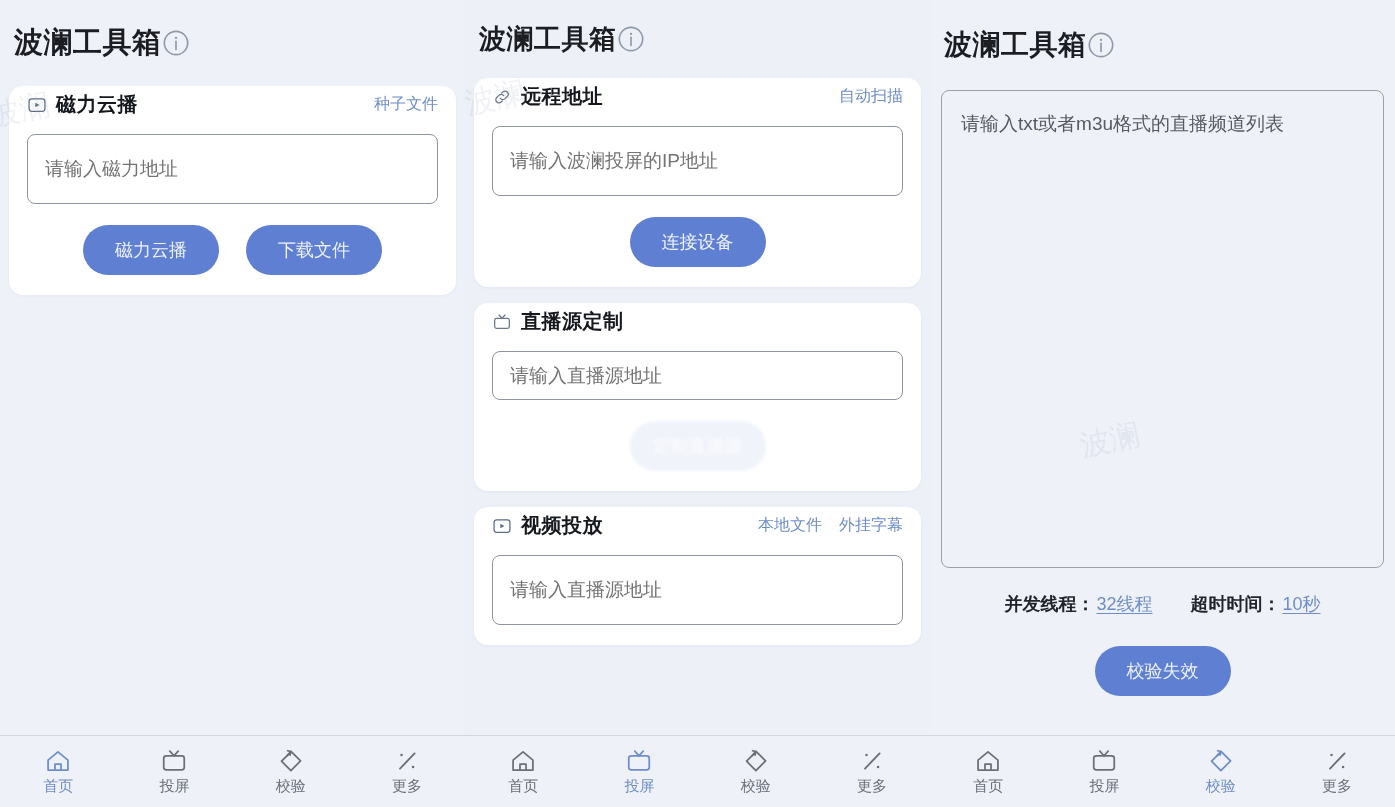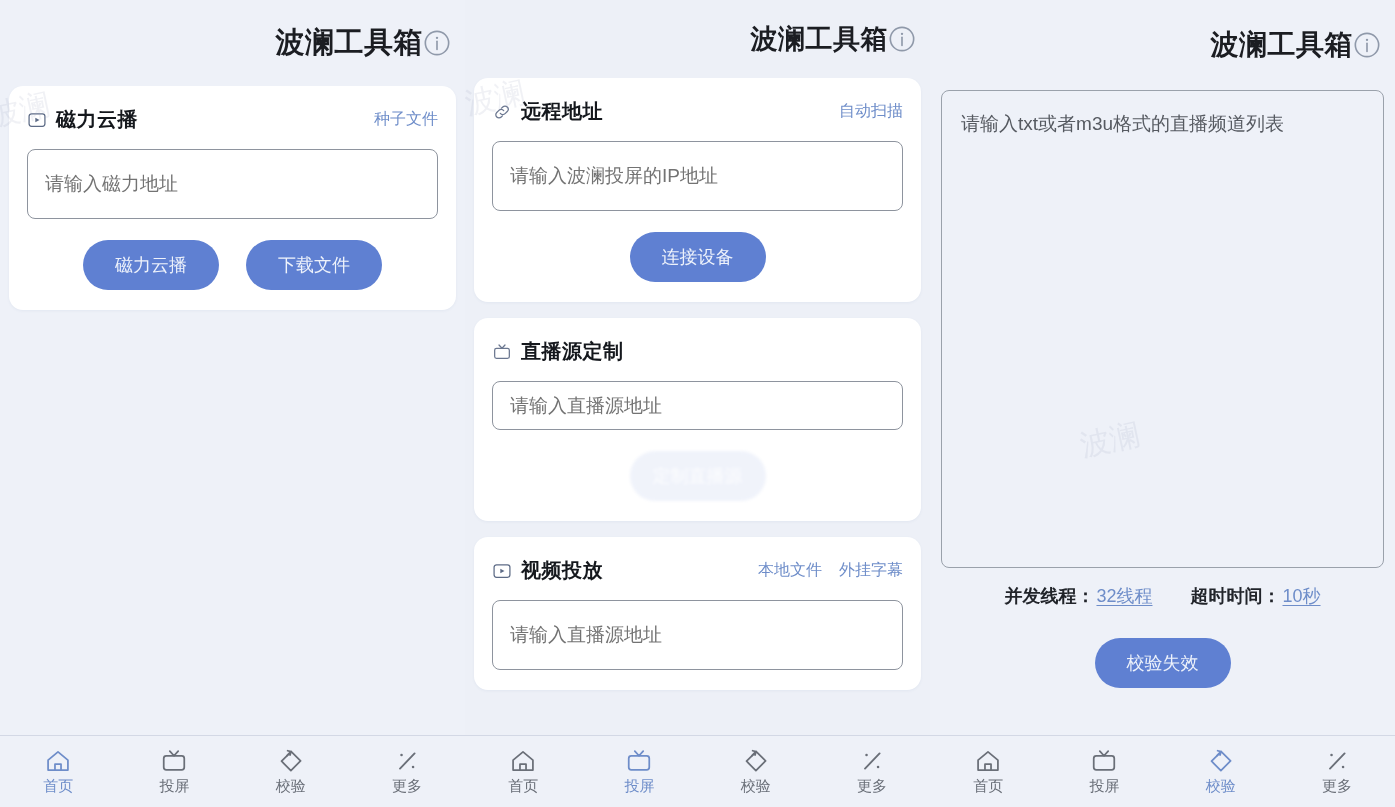--- a/index.html
+++ b/index.html
@@ -15,21 +15,21 @@
     position: relative;
     background: #eef1f8;
     display: flex; flex-direction: column;
     overflow: hidden;
   }
   .screen-2 { background: #edf0f7; }
   .screen-3 { background: #eef1f8; }
 
   
   .appbar {
-    display: flex; align-items: center; justify-content: flex-end;
+    display: flex; align-items: center; justify-content: flex-start;
     padding: 0 14px;
     flex: 0 0 auto;
   }
   .s1 .appbar { height: 86px; }
   .s2 .appbar { height: 78px; }
   .s3 .appbar { height: 90px; }
   .app-title {
     font-size: 29px; font-weight: 700; color: #1b1d22;
     letter-spacing: .5px;
   }
@@ -42,21 +42,21 @@
     flex: 1 1 auto;
     padding: 0 9px;
     overflow: hidden;
     position: relative;
   }
 
   
   .card {
     background: #ffffff;
     border-radius: 14px;
-    padding: 20px 18px 20px 18px;
+    padding: 5px 18px 20px 18px;
     margin-bottom: 16px;
     box-shadow: 0 1px 3px rgba(90,110,160,.07);
   }
   .card-head {
     display: flex; align-items: center; justify-content: space-between;
     margin-bottom: 16px;
   }
   .card-head-left { display: flex; align-items: center; gap: 9px; }
   .card-title { font-size: 20px; font-weight: 700; color: #15181d; letter-spacing: .5px; }
   .card-actions { display: flex; gap: 17px; }
@@ -115,21 +115,21 @@
     border: 1px solid #9aa1ab;
     border-radius: 8px;
     padding: 20px 19px;
     background: transparent;
     font-size: 19px; color: #565a61;
     line-height: 1.4;
   }
   .meta-row {
     display: flex; justify-content: center; align-items: center;
     gap: 38px;
-    margin-top: 16px;
+    margin-top: 24px;
     font-size: 18px; color: #21242a; font-weight: 700;
   }
   .meta-item { display: flex; align-items: baseline; gap: 2px; }
   .meta-value {
     color: #6e8dc9; font-weight: 400;
     text-decoration: underline; text-underline-offset: 3px;
   }
   .verify-btn-wrap { display: flex; justify-content: center; margin-top: 30px; }
 
   

